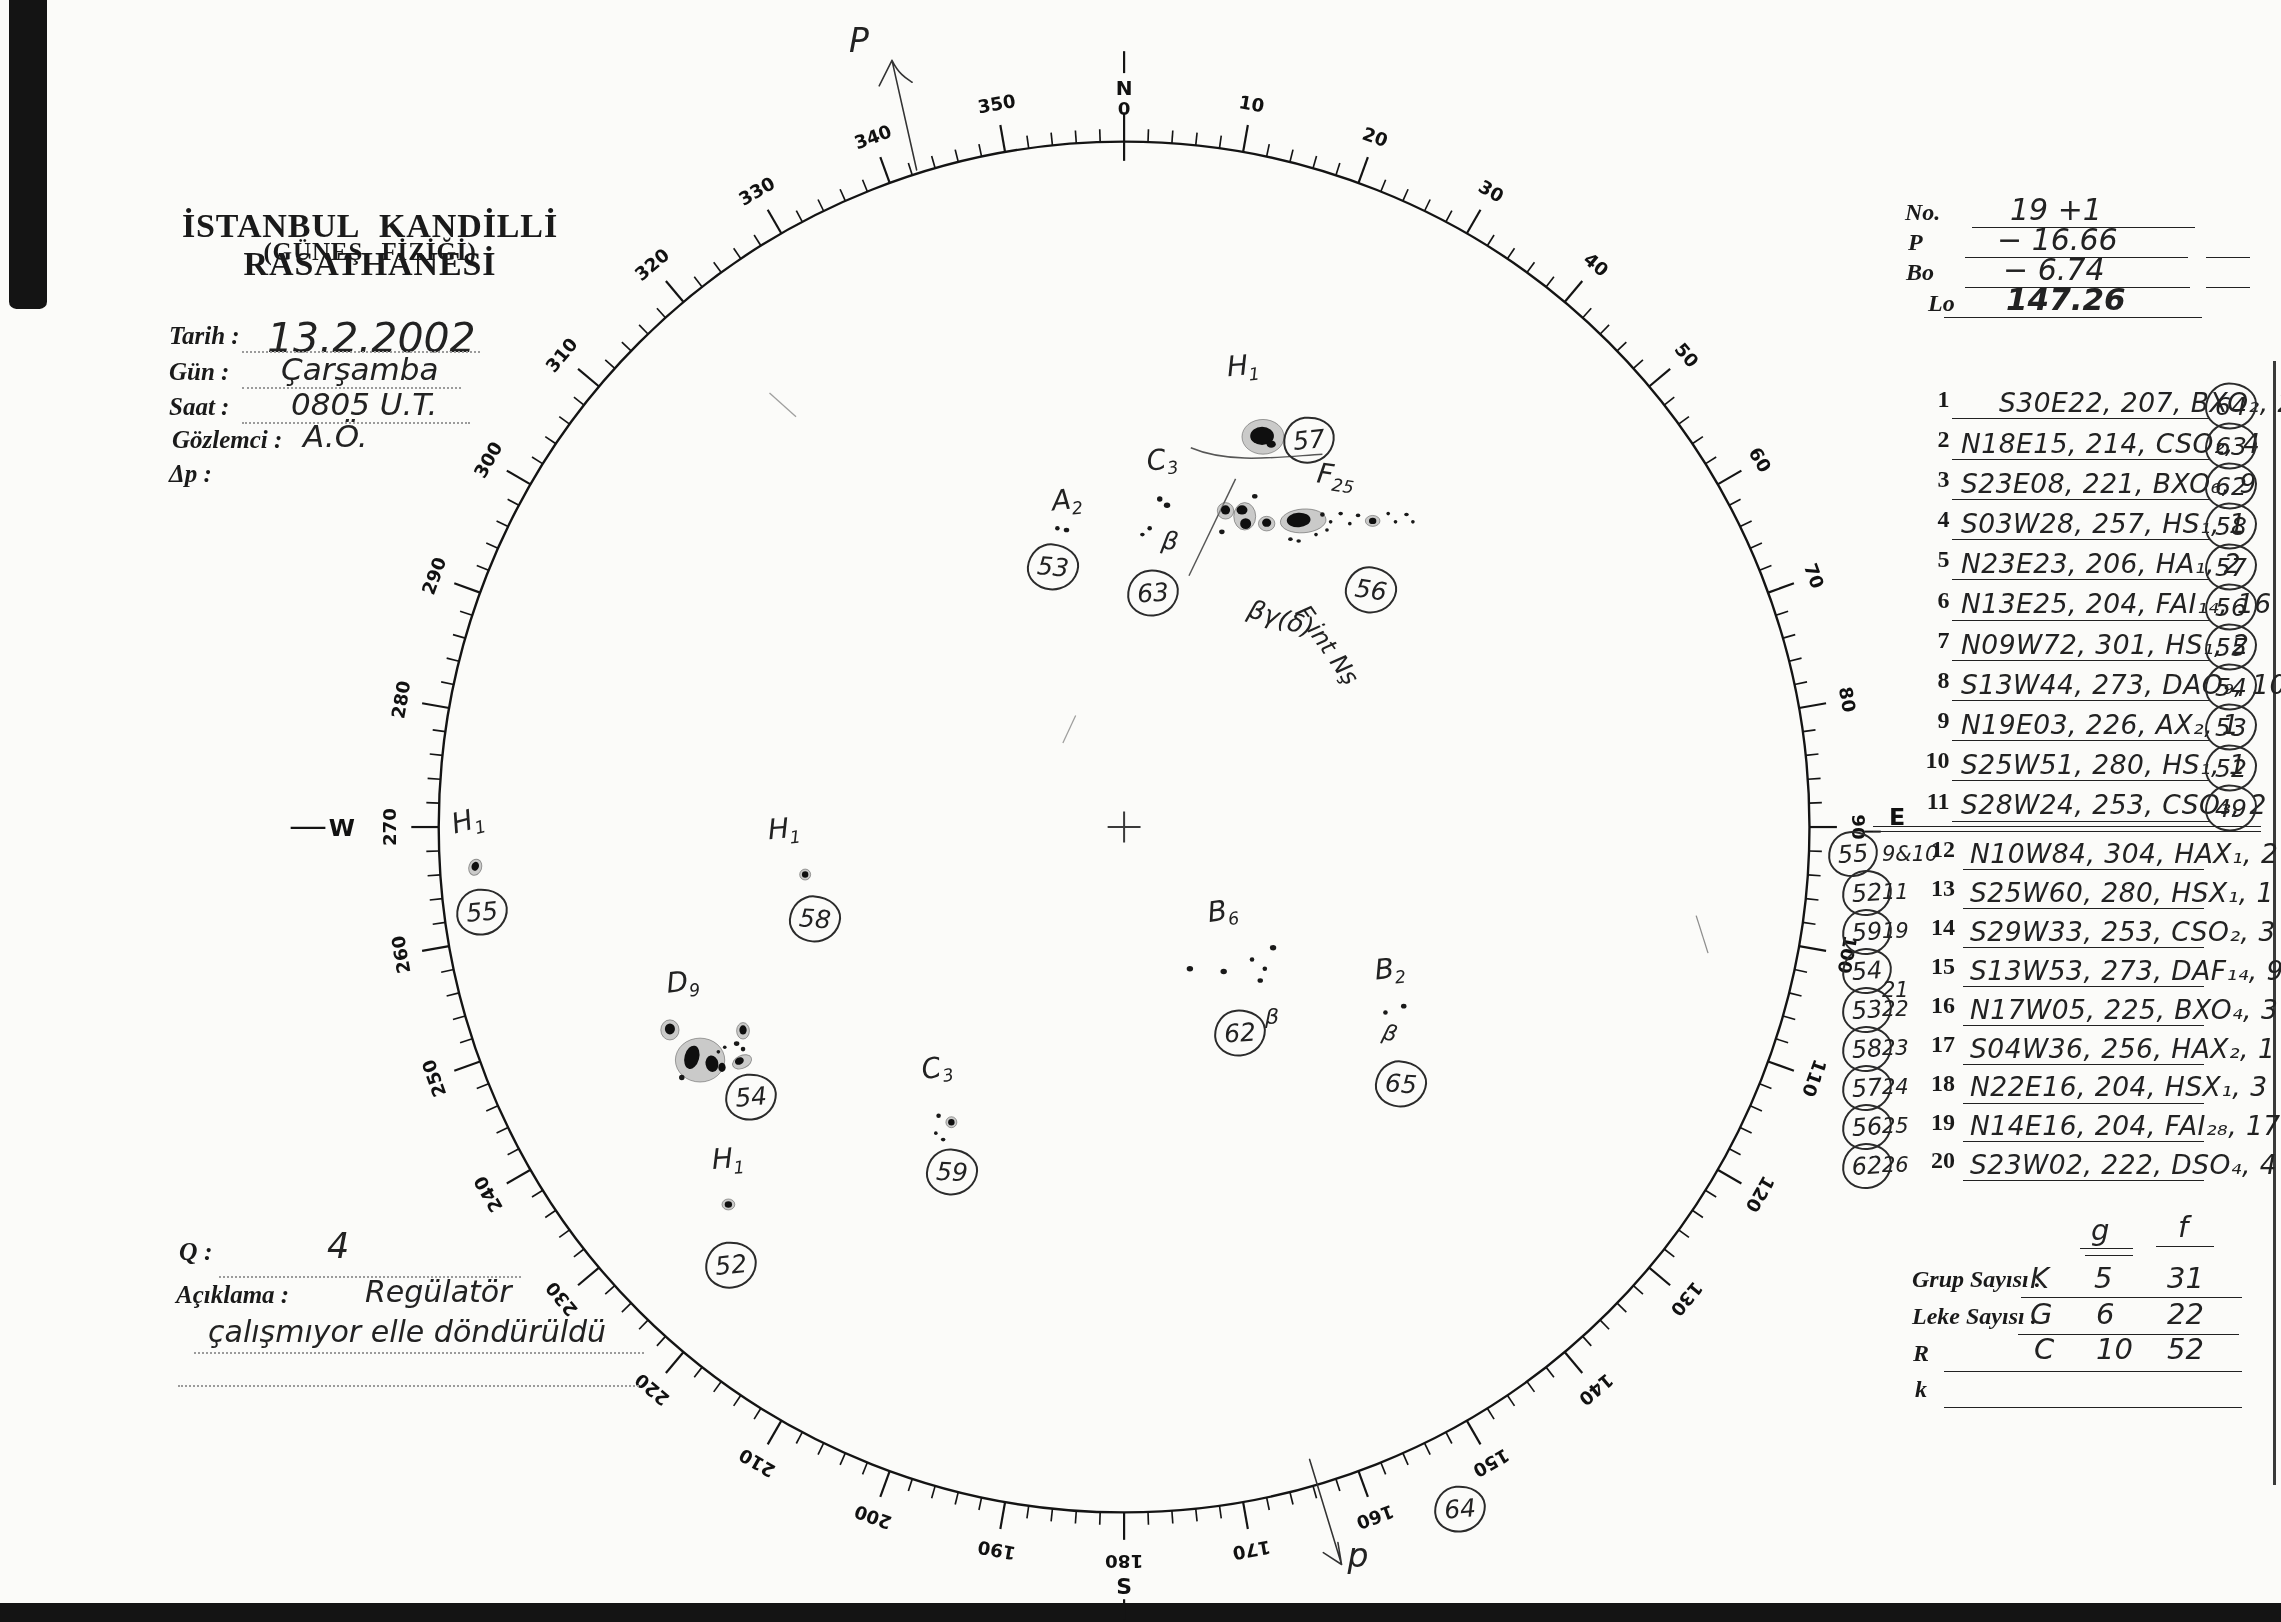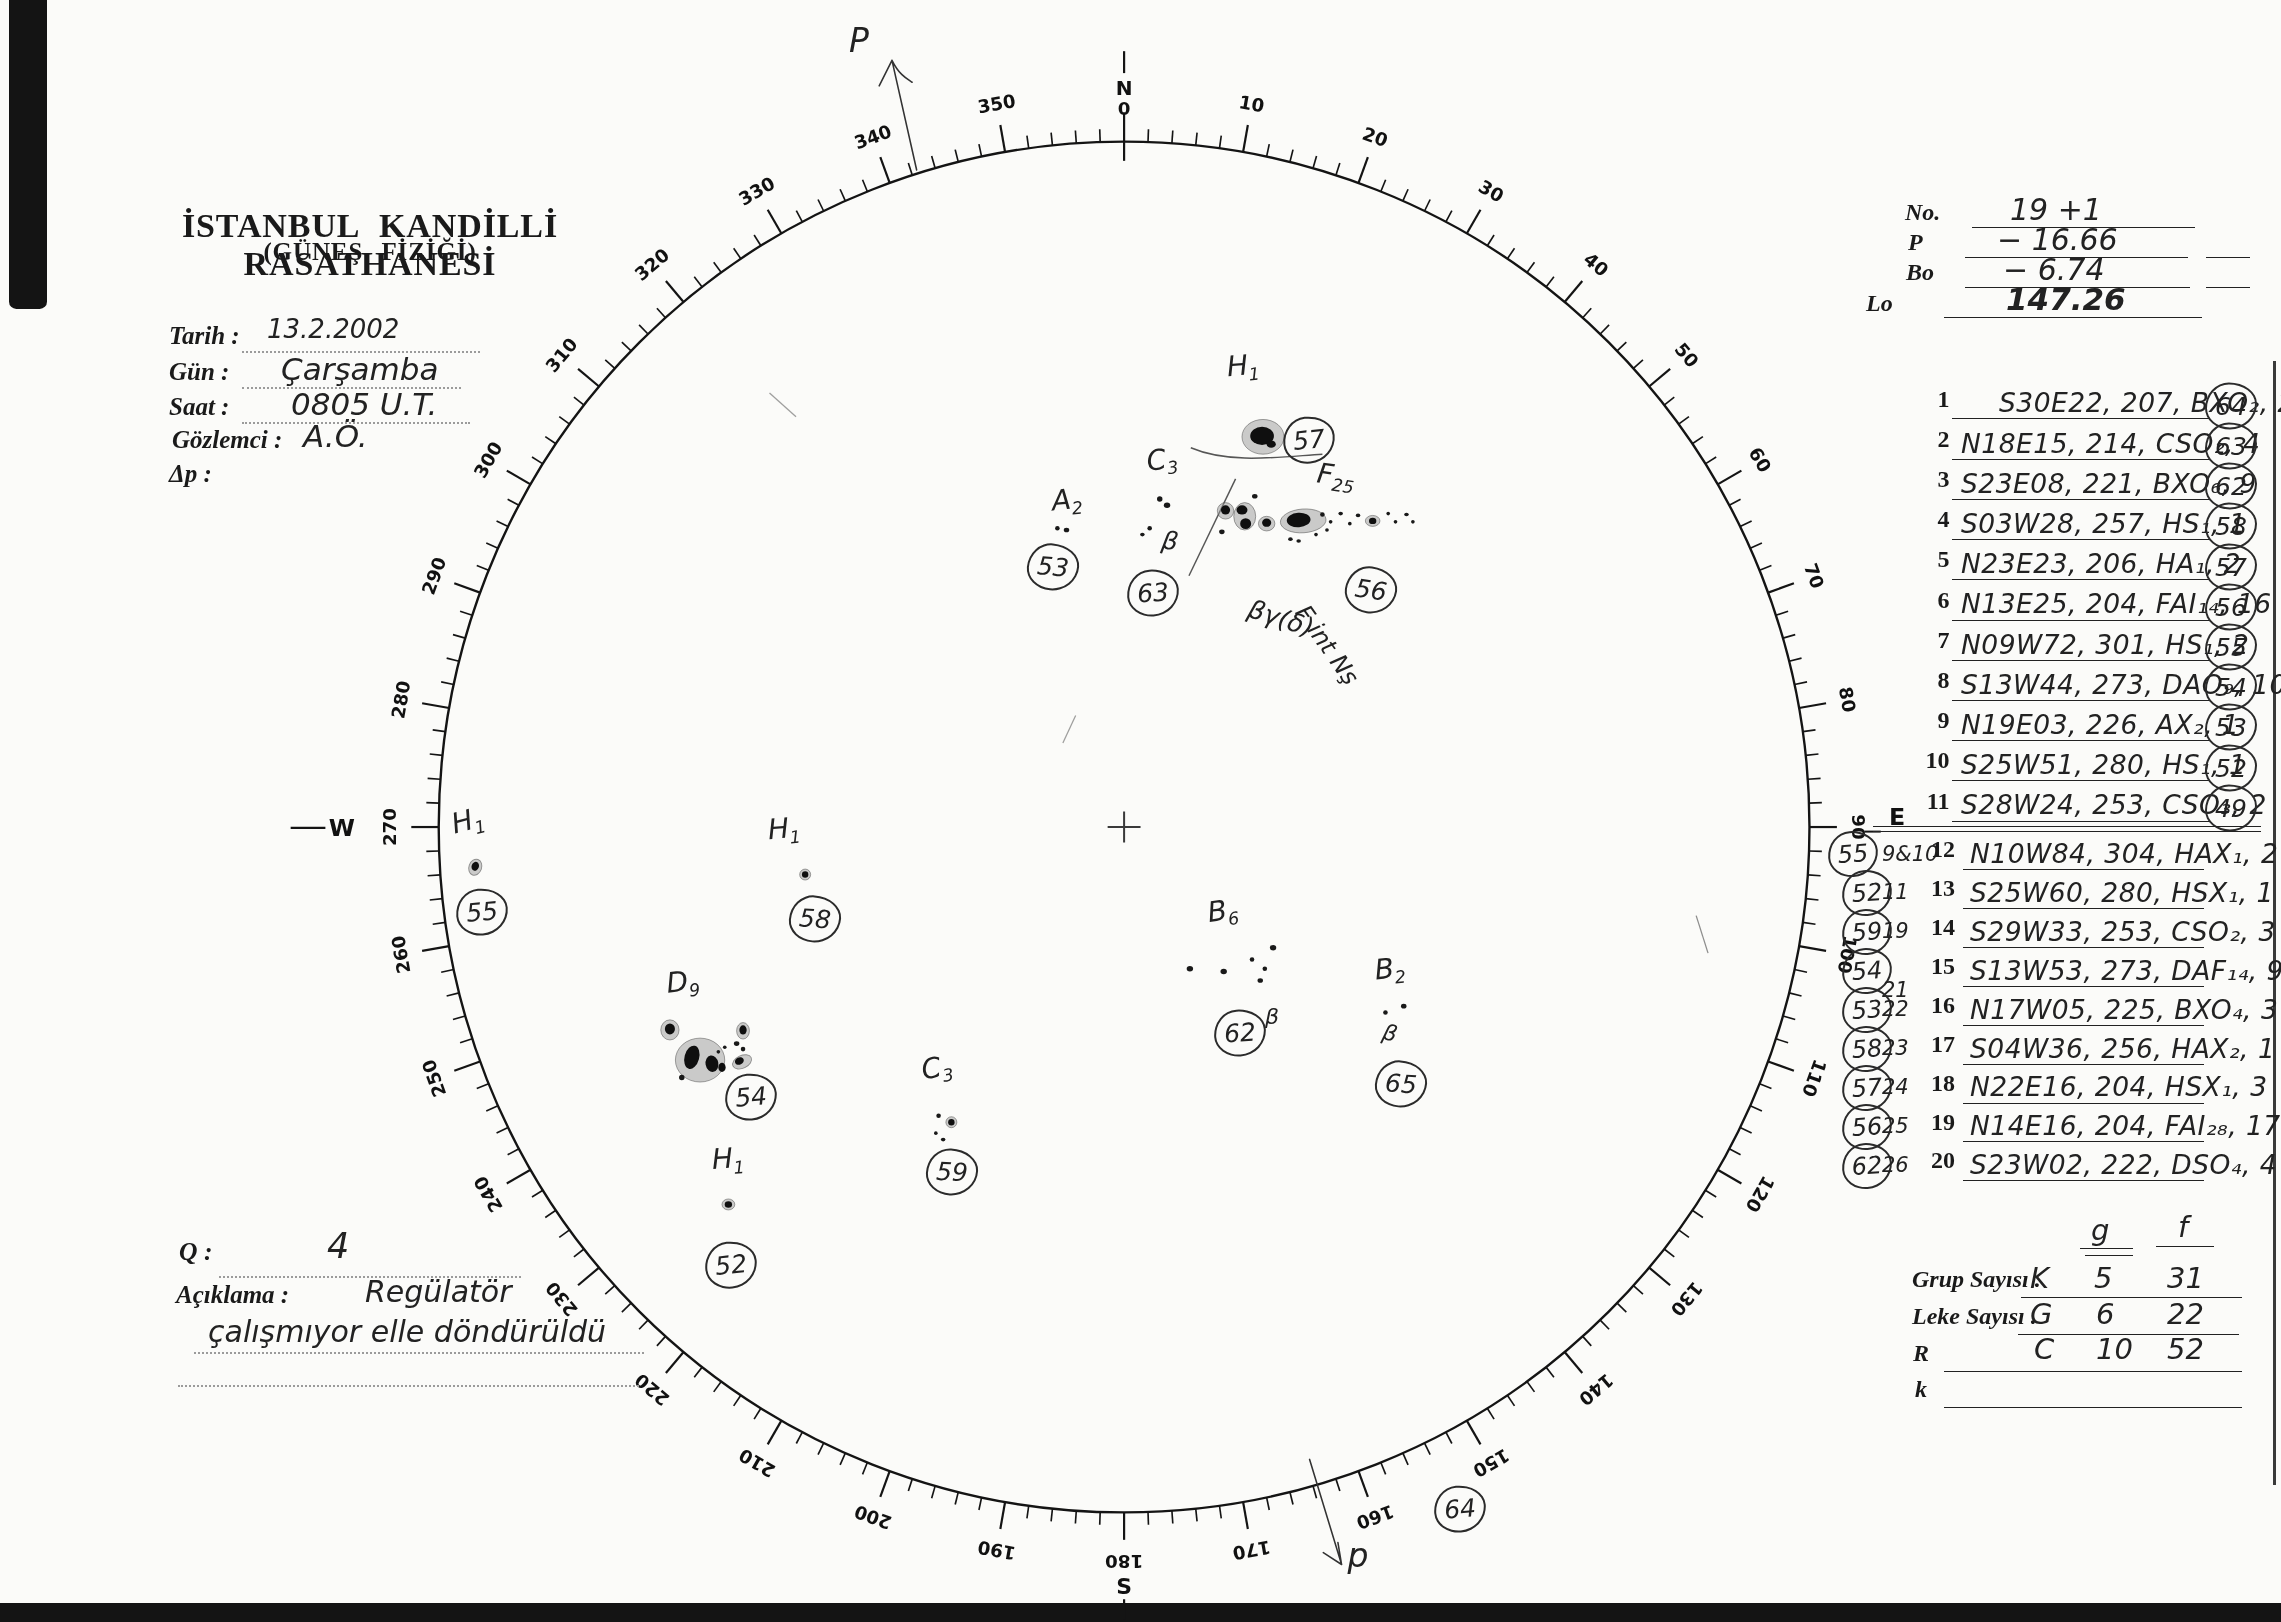--- a/index.html
+++ b/index.html
@@ -25,21 +25,21 @@
 
   <div class="abs scanbar" style="left:9.1px;top:0;width:38px;height:309px;border-radius:0 0 7.3px 7.3px;"></div>
   <div class="abs scanbar" style="left:0;top:1603px;width:2282px;height:20px;"></div>
   <div class="abs" style="left:2273px;top:361px;width:2.7px;height:1124px;background:#3a3a3a;"></div>
 
   <div class="abs title" style="left:137px;top:207px;width:466px;">İSTANBUL KANDİLLİ RASATHANESİ</div>
   <div class="abs title" style="left:137px;top:238px;width:466px;font-size:25px;">(GÜNEŞ FİZİĞİ)</div>
 
   <div>
     <div class="abs print-bi" style="left:169px;top:322px;font-size:25px;">Tarih :</div>
-    <div class="abs hw" style="left:267px;top:314px;font-size:26px;">13.2.2002</div>
+    <div class="abs hw" style="left:267px;top:314px;font-size:41px;">13.2.2002</div>
     <div class="abs dotline" style="left:242px;top:351px;width:238px;"></div>
     <div class="abs print-bi" style="left:169px;top:358px;font-size:25px;">Gün :</div>
     <div class="abs hw" style="left:281px;top:351px;font-size:31px;">Çarşamba</div>
     <div class="abs dotline" style="left:242px;top:387px;width:219px;"></div>
     <div class="abs print-bi" style="left:169px;top:393px;font-size:25px;">Saat :</div>
     <div class="abs hw" style="left:291px;top:386px;font-size:31px;">0805 U.T.</div>
     <div class="abs dotline" style="left:242px;top:422px;width:228px;"></div>
     <div class="abs print-bi" style="left:172px;top:426px;font-size:25px;">Gözlemci :</div>
     <div class="abs hw" style="left:303px;top:418px;font-size:31px;">A.Ö.</div>
     <div class="abs print-bi" style="left:169px;top:460px;font-size:25px;">Δp :</div>
@@ -50,21 +50,21 @@
     <div class="abs hw" style="left:2010px;top:192px;font-size:30px;">19 +1</div>
     <div class="abs uline" style="left:1972px;top:227px;width:223px;"></div>
     <div class="abs print-bi" style="left:1908px;top:229px;font-size:24px;">P</div>
     <div class="abs hw" style="left:1997px;top:222px;font-size:30px;">− 16.66</div>
     <div class="abs uline" style="left:1965px;top:257px;width:223px;"></div>
     <div class="abs uline" style="left:2206px;top:257px;width:44px;"></div>
     <div class="abs print-bi" style="left:1906px;top:259px;font-size:24px;">Bo</div>
     <div class="abs hw" style="left:2003px;top:252px;font-size:30px;">− 6.74</div>
     <div class="abs uline" style="left:1965px;top:287px;width:225px;"></div>
     <div class="abs uline" style="left:2206px;top:287px;width:44px;"></div>
-    <div class="abs print-bi" style="left:1866px;top:290px;font-size:24px;">Lo</div>
+    <div class="abs print-bi" style="left:1928px;top:290px;font-size:24px;">Lo</div>
     <div class="abs hw" style="left:2006px;top:281px;font-size:31px;font-weight:bold;">147.26</div>
     <div class="abs uline" style="left:1944px;top:317px;width:258px;"></div>
   </div>
 
   <svg id="disk-svg" class="abs" style="left:0;top:0;" width="2282" height="1623" viewBox="0 0 2497 1776">
       <g>
         <circle cx="1230" cy="905" r="750" fill="none" stroke="#141414" stroke-width="2.6"></circle>
         <line x1="1256.1746225268757" y1="155.45687973567817" x2="1256.6632154807107" y2="141.46540815741082" stroke="#141414" stroke-width="1.8"></line>
         <line x1="1282.317355308094" y1="156.82696230513181" x2="1283.2939459405118" y2="142.86106560149426" stroke="#141414" stroke-width="1.8"></line>
         <line x1="1308.39634745074" y1="159.10857847379498" x2="1309.8597459364873" y2="145.18527193863918" stroke="#141414" stroke-width="1.8"></line>

